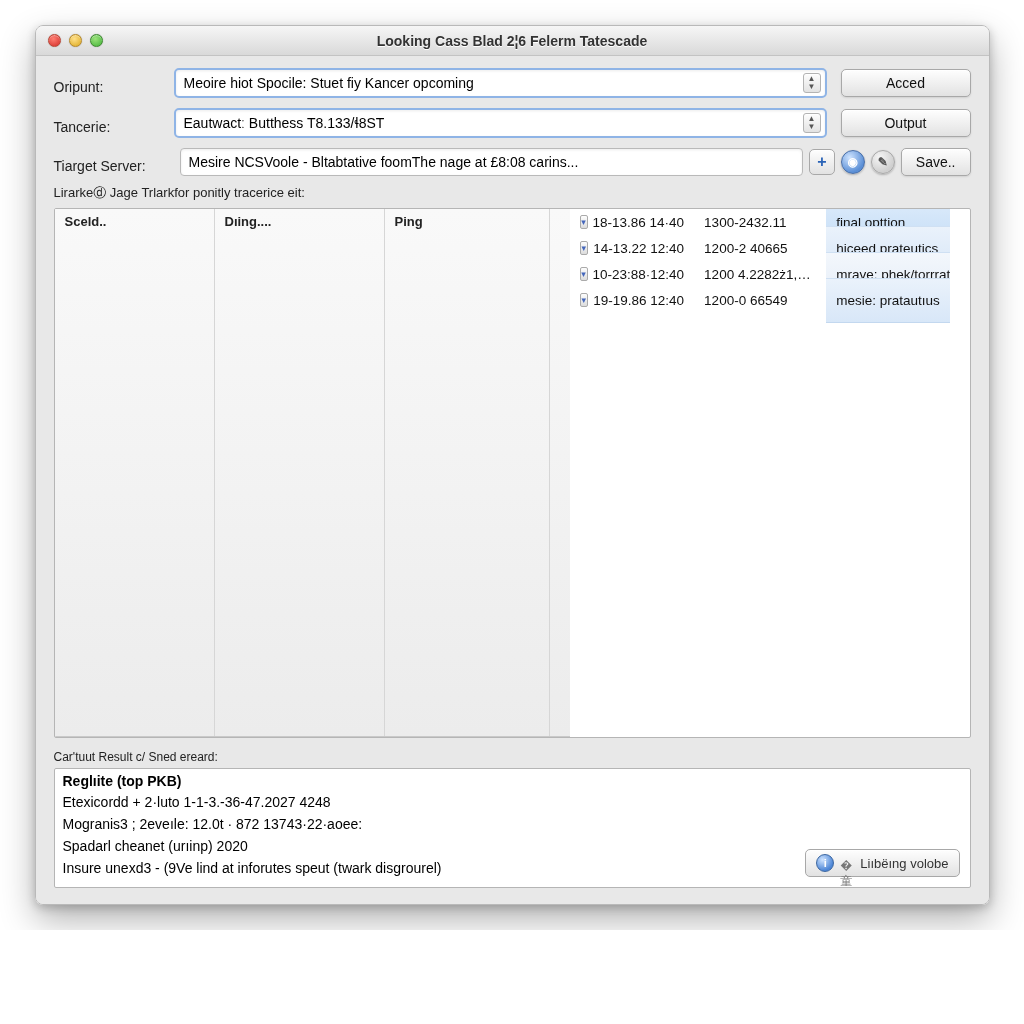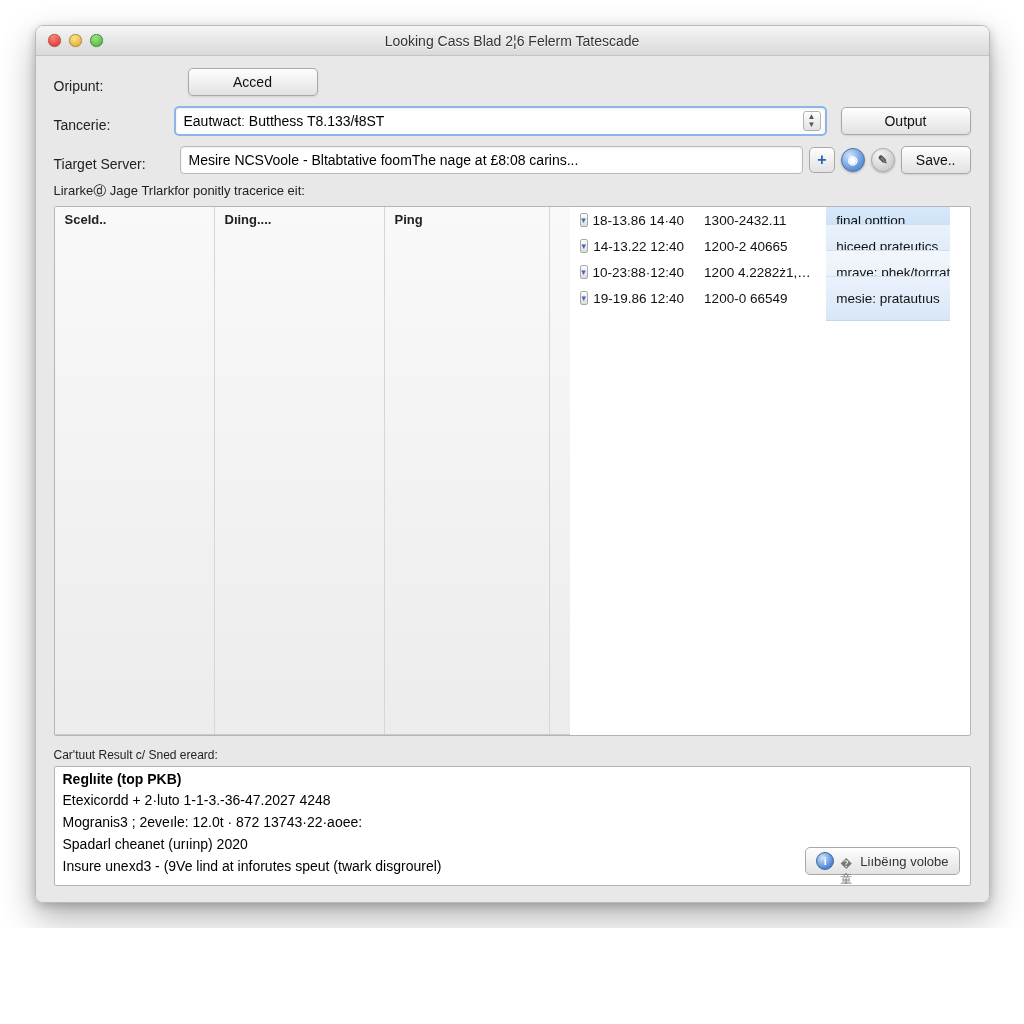--- a/index.html
+++ b/index.html
@@ -40,21 +40,21 @@
     width: 13px; height: 13px;
     border-radius: 50%;
     box-shadow: inset 0 1px 1px rgba(255,255,255,0.4), 0 0 1px rgba(0,0,0,0.4);
   }
   .tl.red { background: radial-gradient(circle at 40% 35%, #ff7e72, #e0443e 70%); border:1px solid #b43; }
   .tl.yellow { background: radial-gradient(circle at 40% 35%, #ffe08a, #e6b93c 70%); border:1px solid #b88a2a;}
   .tl.green { background: radial-gradient(circle at 40% 35%, #9be27a, #5cc14b 70%); border:1px solid #3c8a2e;}
   .title {
     flex: 1;
     text-align: center;
-    font-weight: 400;
+    font-weight: 700;
     font-size: 14px;
     color: #333;
     text-shadow: 0 1px 0 #fff;
   }
 
   .content {
     padding: 12px 18px 16px 18px;
     background: #e8e8e8;
   }
 
@@ -275,20 +275,24 @@
       <div class="tl yellow"></div>
       <div class="tl green"></div>
     </div>
     <div class="title">Looking Cass Blad 2¦6 Felerm Tatescade</div>
   </div>
 
   <div class="content">
 
     <div class="form-row">
       <div class="label">Oripunt:</div>
+      <div class="combo">
+        <span>Meoire hiot Spocile: Stuet fiy Kancer opcoming</span>
+        <div class="stepper"></div>
+      </div>
       <div class="right-buttons">
         <button class="btn wide">Acced</button>
       </div>
     </div>
 
     <div class="form-row">
       <div class="label">Tancerie:</div>
       <div class="combo">
         <span>Eautwactː Butthess T8.133/ɬ8ST</span>
         <div class="stepper"></div>

